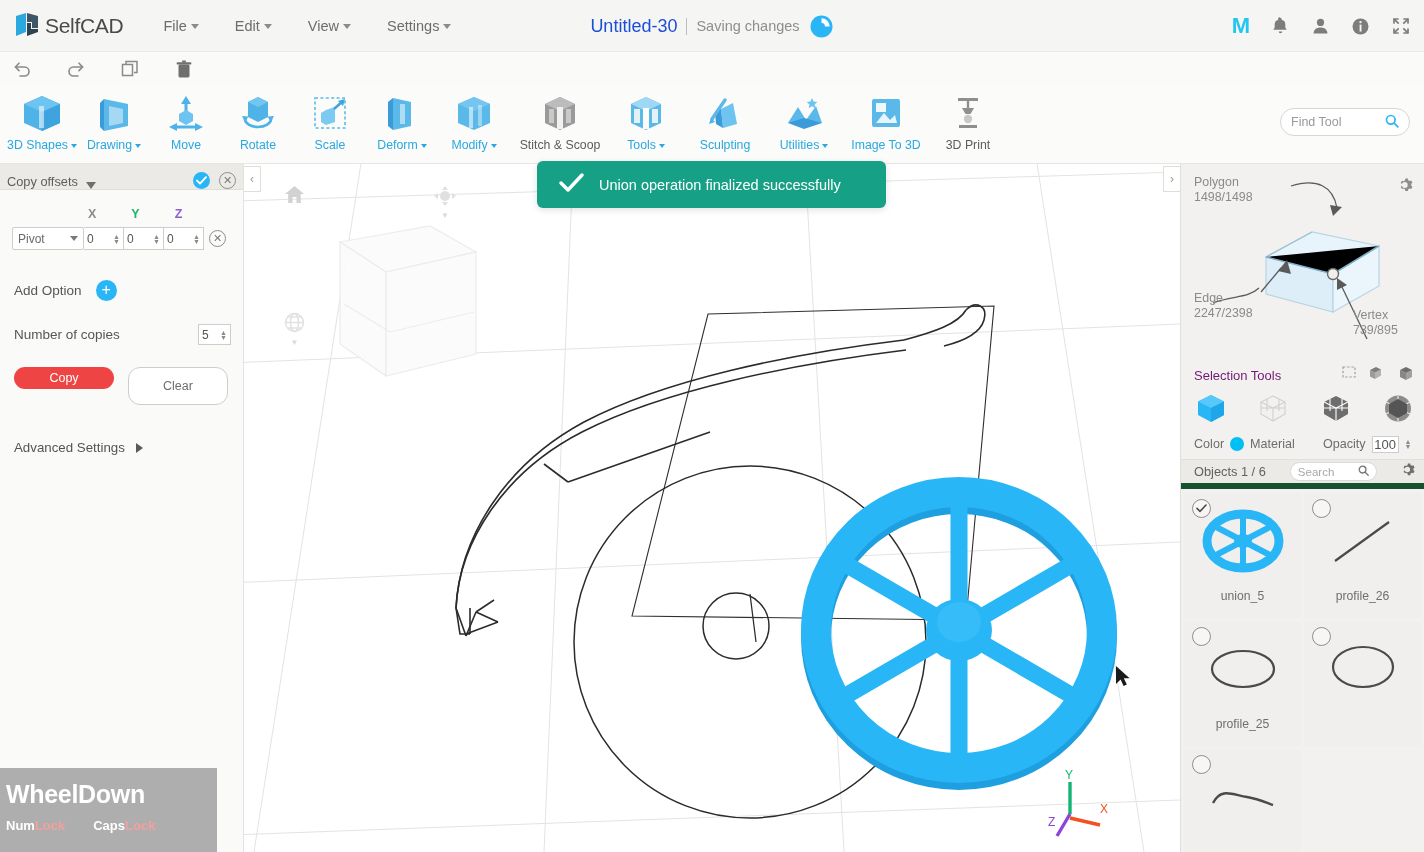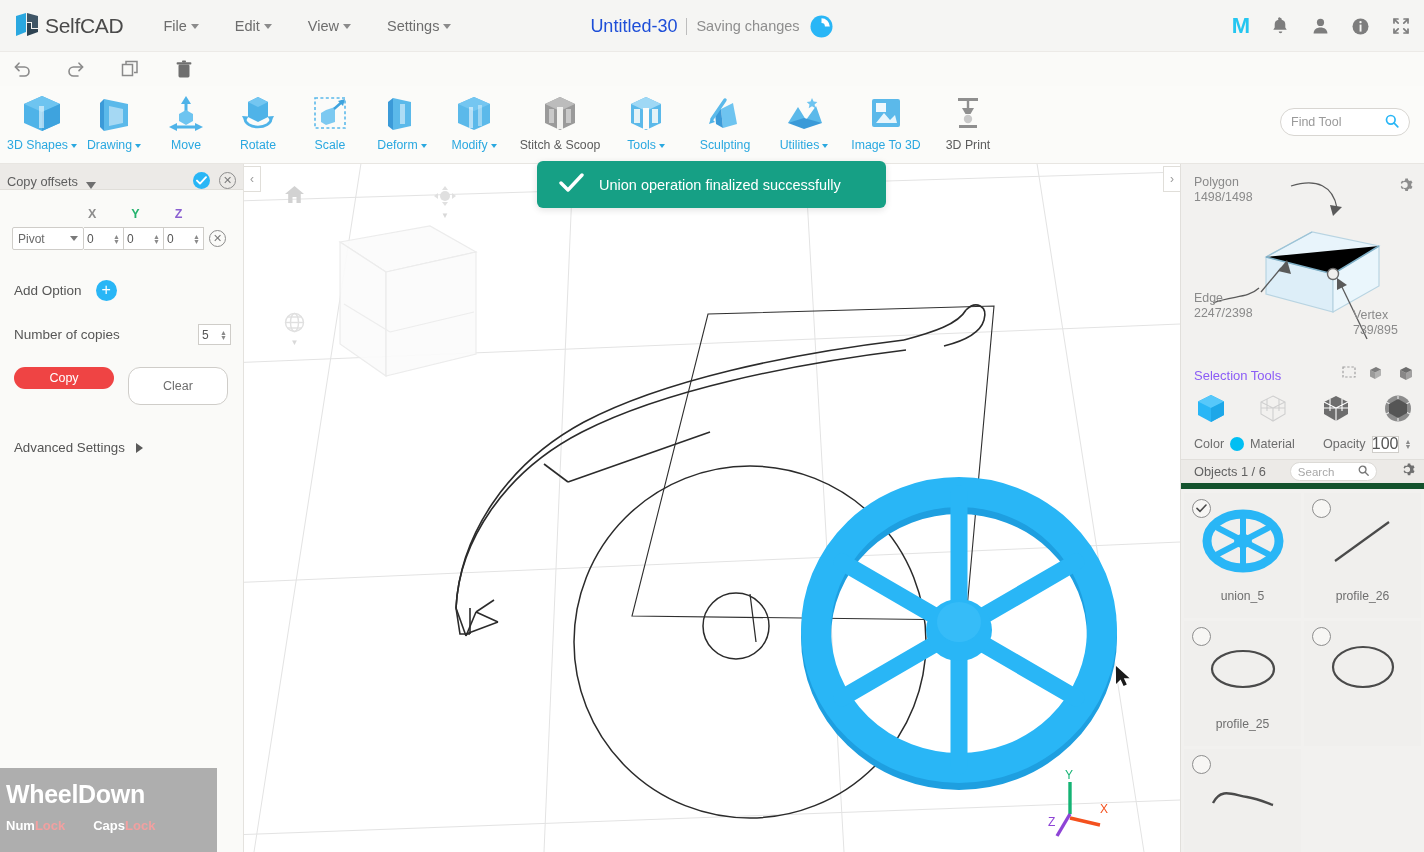--- a/index.html
+++ b/index.html
@@ -130,26 +130,26 @@
 
   
   .rightpanel{
     position:absolute;left:1180px;top:164px;width:244px;height:688px;
     background:#f2f1ef;border-left:1px solid #e1dfdb;
   }
   .rp-geom{position:relative;height:197px;text-decoration:underline;}
   .rp-gear{position:absolute;right:10px;top:13px;color:#8d8d8d;}
   .geo-lab{position:absolute;font-size:12.4px;color:#8a8a8a;line-height:15px;}
   .rp-seltools{display:flex;align-items:center;padding:0 10px 0 13px;height:28px;}
-  .rp-seltitle{font-size:13px;color:#8b5cf6;}
+  .rp-seltitle{font-size:13px;color:#701a75;}
   .rp-seltool-icons{margin-left:auto;display:flex;gap:13px;align-items:center;}
   .rp-modes{display:flex;align-items:center;justify-content:space-between;padding:2px 10px 0 14px;height:40px;}
   .rp-cmr{display:flex;align-items:center;height:30px;padding:0 8px 0 13px;gap:6px;font-size:12.6px;color:#6d6d6d;}
   .color-dot{width:14px;height:14px;border-radius:50%;background:#00bff3;}
-  .opac-box{width:27px;height:17px;border:1px solid #cfcdc9;background:#fff;font-size:16px;color:#555;display:flex;align-items:center;justify-content:center;}
+  .opac-box{width:27px;height:17px;border:1px solid #cfcdc9;background:#fff;font-size:13px;color:#555;display:flex;align-items:center;justify-content:center;}
   .rp-objhead{display:flex;align-items:center;height:30px;padding:0 8px 0 13px;gap:24px;background:#eceae7;border-top:1px solid #e1dfdb;border-bottom:6px solid #14532d;}
   .rp-objtitle{font-size:12.8px;color:#616161;white-space:nowrap;}
   .rp-search{flex:1;height:19px;border-radius:10px;background:#fff;border:1px solid #dcdad6;display:flex;align-items:center;padding:0 7px;justify-content:space-between;}
   .rp-search span{font-size:11.5px;color:#a8a8a8;}
   .obj-grid{display:flex;flex-wrap:wrap;padding:4px 3px;gap:3px;}
   .obj-card{width:117px;height:125px;background:#f0efed;position:relative;display:flex;flex-direction:column;align-items:center;cursor:pointer;}
   .obj-check{position:absolute;left:8px;top:6px;width:19px;height:19px;border-radius:50%;border:1.3px solid #8d8d8d;background:#f7f6f4;display:flex;align-items:center;justify-content:center;}
   .obj-thumb{height:96px;display:flex;align-items:center;justify-content:center;width:100%;}
   .obj-name{font-size:12.2px;color:#6f6f6f;}
 

